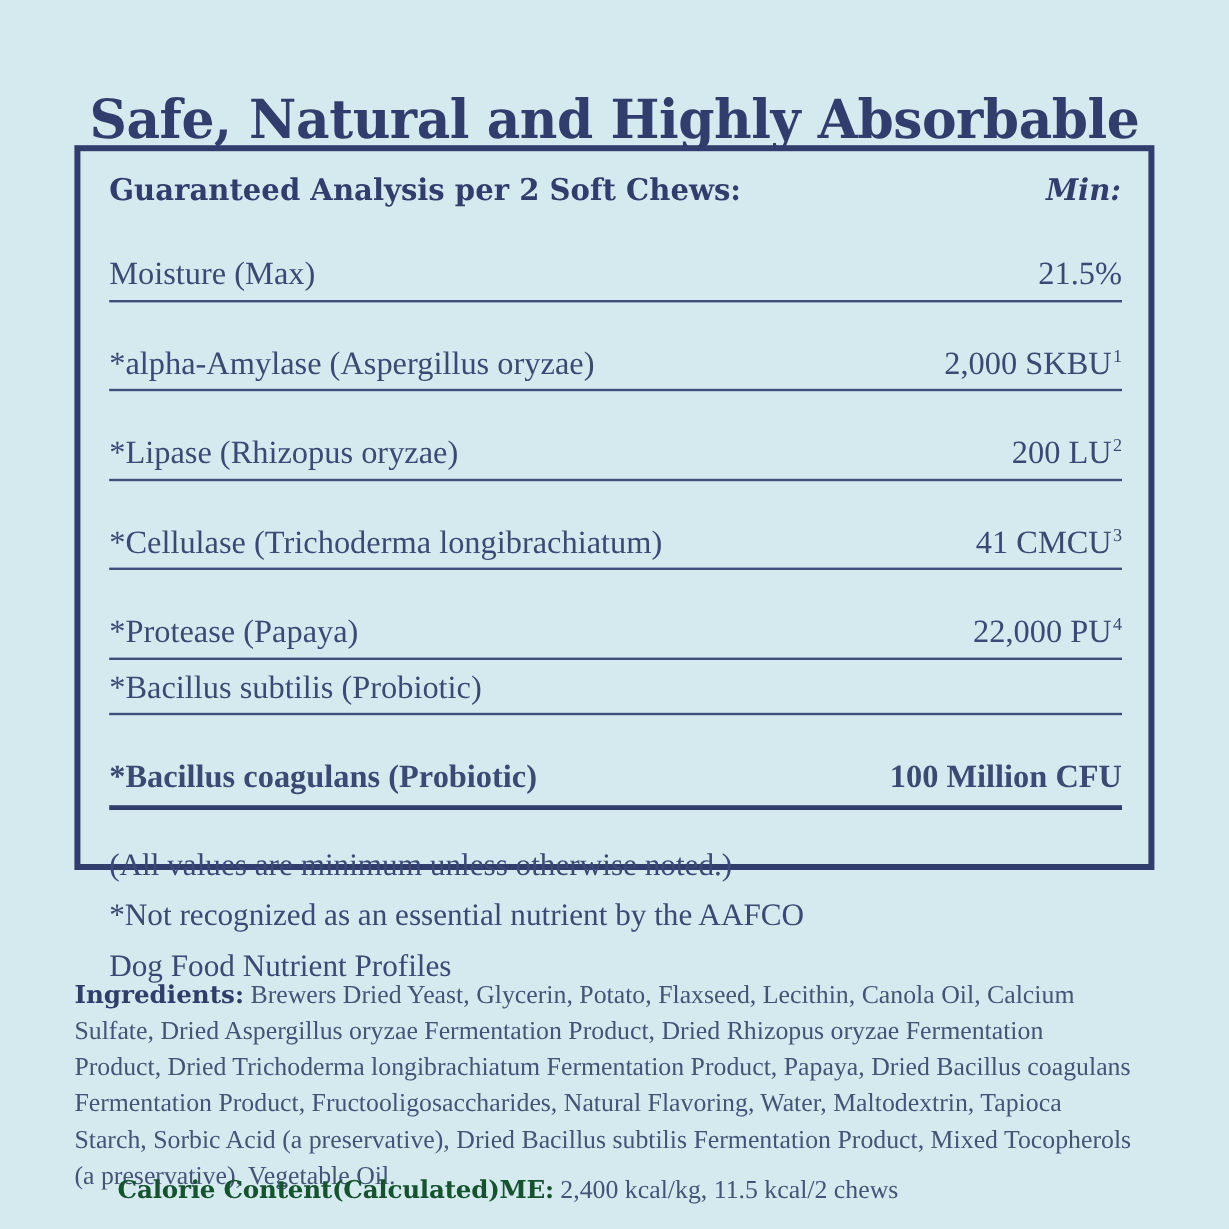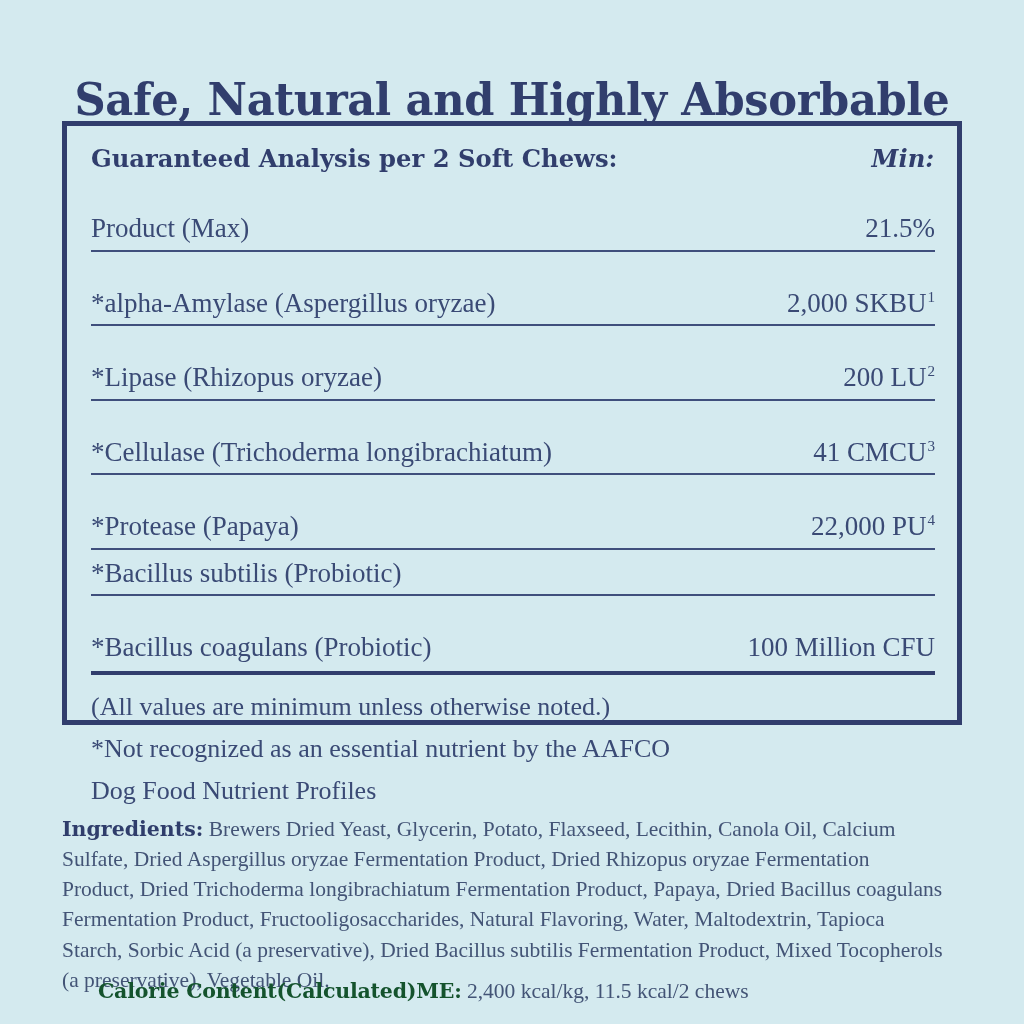--- a/index.html
+++ b/index.html
@@ -84,35 +84,36 @@
     padding: 10px 0 7px 0;
     border-bottom: 2px solid #3f4f7c;
     white-space: nowrap;
   }
   .ga-row:first-of-type {
     padding-top: 6px;
   }
   .ga-row.last {
     border-bottom: 4px solid #313e6d;
     padding-bottom: 9px;
+    font-weight: bold;
   }
   .ga-name { text-align: left; }
   .ga-val  { text-align: right; padding-left: 14px; margin-top: 28px; }
   .ga-val sup {
     font-size: 0.56em;
     vertical-align: super;
     line-height: 0;
     padding-left: 1px;
   }
 
   .notes {
     font-size: 26px;
     line-height: 1.62;
     color: #3a4a75;
-    padding-top: 11px;
+    padding-top: 25px;
   }
   .notes div { white-space: nowrap; }
 
   
   .ingredients {
     position: absolute;
     left: 62px;
     top: 792px;
     width: 885px;
     font-size: 21.5px;
@@ -156,21 +157,21 @@
   <div class="panel">
     <div class="panel-inner">
 
       <div class="ga-header">
         <span>Guaranteed Analysis per 2 Soft Chews:</span>
         <span class="min">Min:</span>
       </div>
 
       <div id="ga-rows">
           <div class="ga-row">
-            <span class="ga-name">Product (Max)</span>
+            <span class="ga-name">Moisture (Max)</span>
             <span class="ga-val"><span>21.5%</span></span>
           </div>
           <div class="ga-row">
             <span class="ga-name">*alpha-Amylase (Aspergillus oryzae)</span>
             <span class="ga-val"><span>2,000 SKBU</span><sup>1</sup></span>
           </div>
           <div class="ga-row">
             <span class="ga-name">*Lipase (Rhizopus oryzae)</span>
             <span class="ga-val"><span>200 LU</span><sup>2</sup></span>
           </div>

